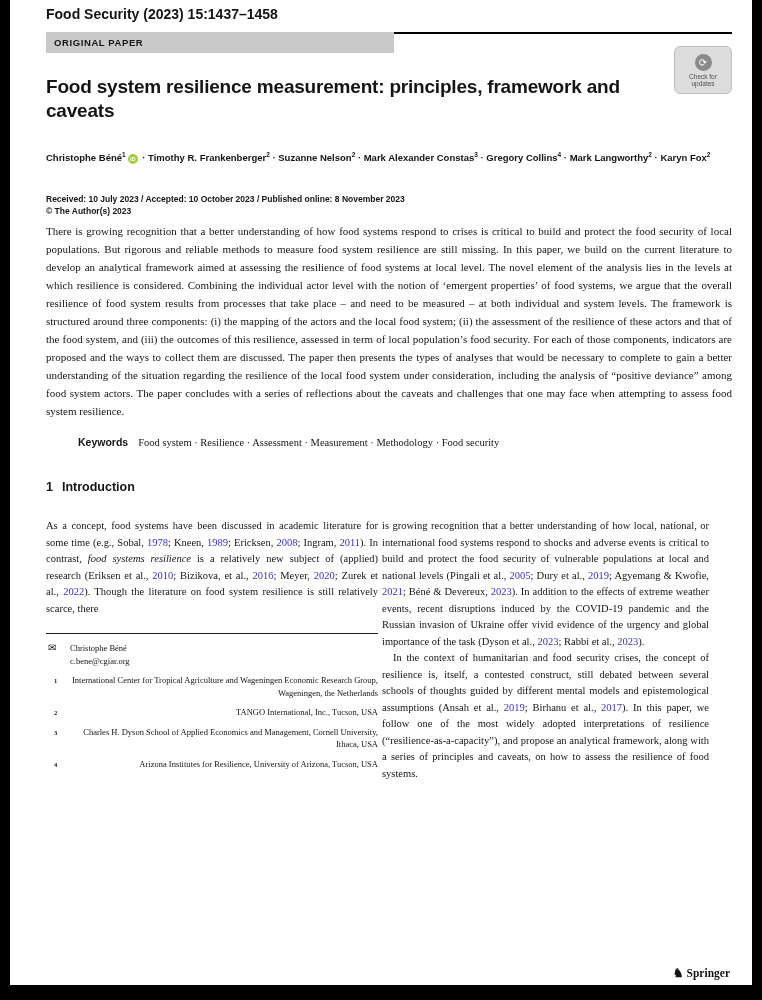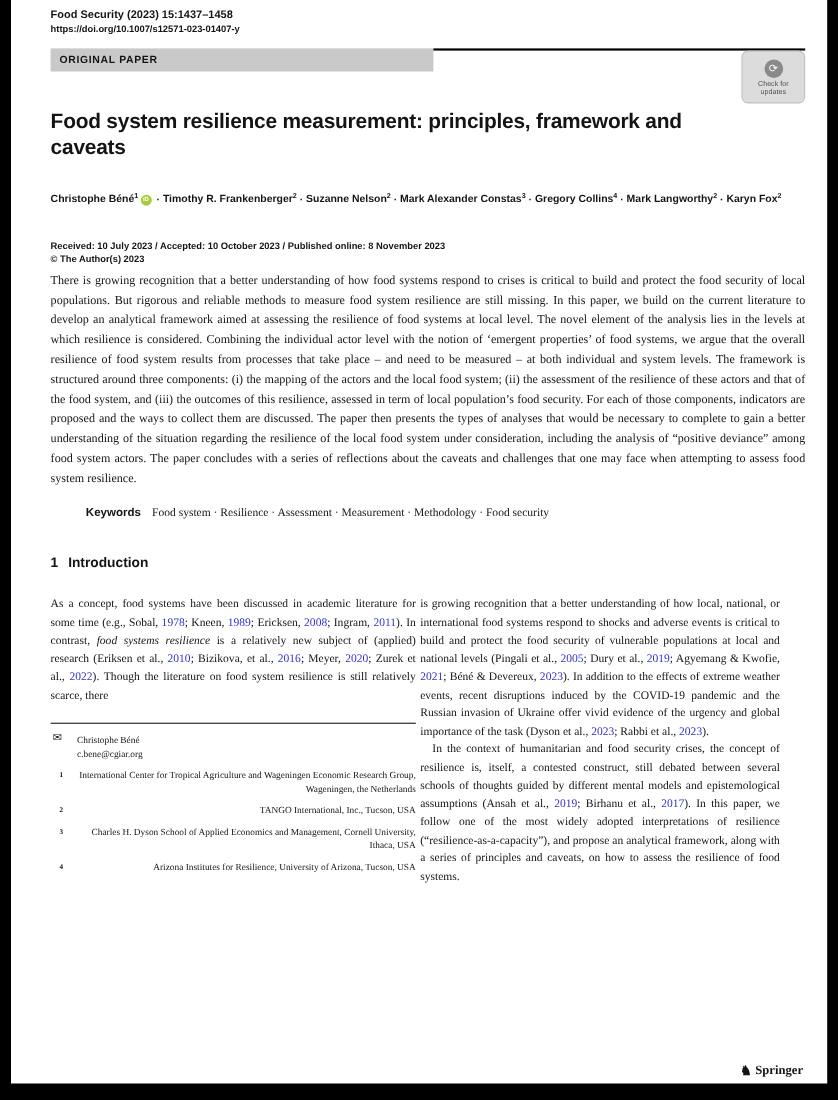--- a/index.html
+++ b/index.html
@@ -3,39 +3,39 @@
 <meta charset="utf-8">
 <style>
   html,body{margin:0;padding:0;width:762px;height:1000px;background:#000;overflow:hidden;}
   .page{
     position:absolute;left:10px;top:0;width:742px;height:985px;background:#ffffff;
     font-family:"Liberation Serif",serif;color:#141414;
     box-sizing:border-box;padding:8px 20px 0 36px;
   }
   
   .meta{font-family:"Liberation Sans",sans-serif;font-weight:bold;}
-  .journal-ref{font-size:10px;line-height:12px;}
+  .journal-ref{font-size:14px;line-height:12px;}
   .doi{font-size:8.5px;line-height:12px;}
   
   .banner-row{display:flex;align-items:flex-start;margin-top:9px;height:22px;}
   .banner{width:348px;height:21px;background:#c9c9c9;margin-top:3px;
     font-family:"Liberation Sans",sans-serif;font-weight:bold;font-size:9.5px;
     letter-spacing:.6px;line-height:21px;padding-left:8px;box-sizing:border-box;}
   .top-rule{flex:1;height:2px;background:#000;margin-top:3px;}
   
   .check-badge{position:absolute;top:46px;right:20px;width:56px;height:46px;background:#dcdcdc;
     border:1px solid #bfbfbf;border-radius:6px;display:flex;flex-direction:column;align-items:center;
     justify-content:center;gap:2px;cursor:pointer;}
   .check-circle{width:17px;height:17px;border-radius:50%;background:#8a8a8a;color:#fff;
     font-size:10px;line-height:17px;text-align:center;font-family:"Liberation Sans",sans-serif;}
   .check-text{font-family:"Liberation Sans",sans-serif;font-size:6.5px;line-height:7px;
     color:#4f4f4f;text-align:center;width:44px;}
   
   .title{font-family:"Liberation Sans",sans-serif;font-weight:bold;font-size:19px;
-    line-height:23.5px;width:620px;margin-top:36px;letter-spacing:-.2px;}
+    line-height:23.5px;width:620px;margin-top:24px;letter-spacing:-.2px;}
   .authors{font-family:"Liberation Sans",sans-serif;font-weight:bold;font-size:9.5px;
     line-height:14px;margin-top:26px;width:700px;}
   .authors sup{font-size:6.5px;vertical-align:super;}
   .orcid{display:inline-block;width:10px;height:10px;border-radius:50%;background:#a6ce39;
     color:#fff;font-size:5.5px;line-height:10px;text-align:center;margin:0 2px;vertical-align:middle;}
   .dot{font-weight:bold;}
   .dates{font-family:"Liberation Sans",sans-serif;font-weight:bold;font-size:8.5px;
     line-height:12px;margin-top:28px;}
   
   .abs-head{font-family:"Liberation Sans",sans-serif;font-weight:bold;font-size:11px;margin-top:24px;}
@@ -63,21 +63,20 @@
     font-family:"Liberation Serif",serif;font-weight:bold;font-size:11.5px;}
   .springer-icon{font-size:12px;line-height:12px;}
   em{font-style:italic;}
 </style>
 </head>
 <body>
 
 <div class="page">
 
   <div class="meta journal-ref">Food Security (2023) 15:1437–1458</div>
-  <div class="meta doi">https://doi.org/10.1007/s12571-023-01407-y</div>
 
   <div class="banner-row">
     <div class="banner">ORIGINAL PAPER</div>
     <div class="top-rule"></div>
   </div>
 
   <div class="check-badge">
     <div class="check-circle">⟳</div>
     <div class="check-text">Check for updates</div>
   </div>

